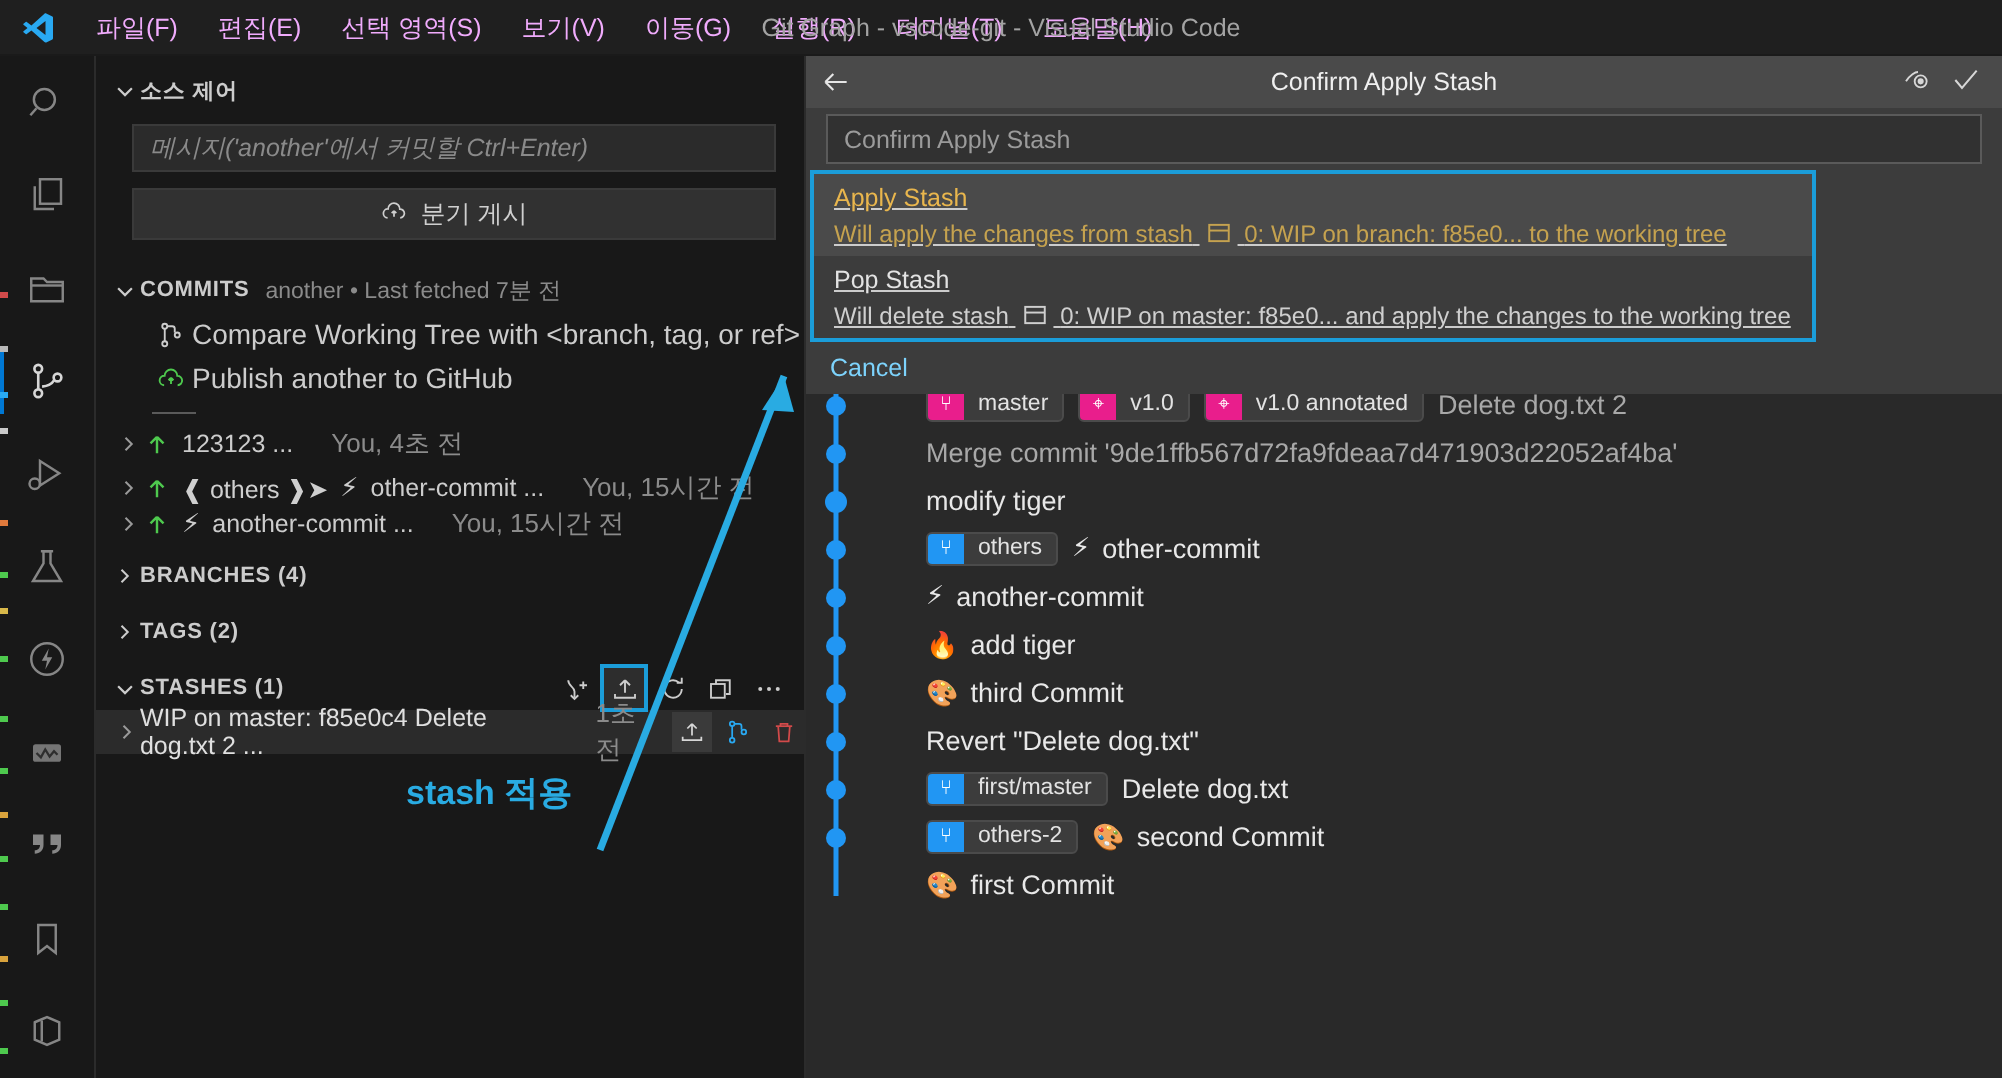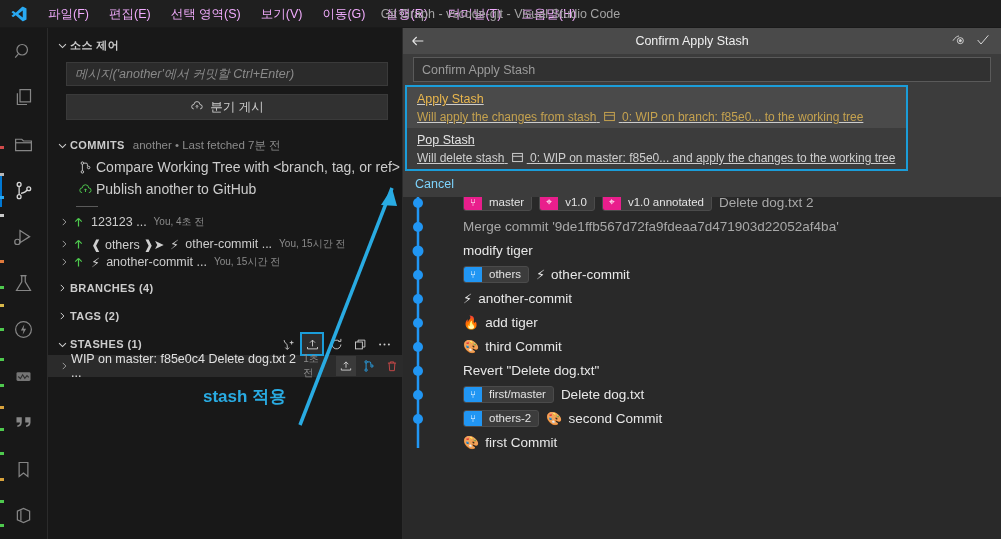--- a/index.html
+++ b/index.html
@@ -73,21 +73,21 @@
   .scm-btn {
     margin: 8px 14px 0 18px; height: 26px; background: #313131;
     border: 1px solid #3a3a3a; color: #cfcfcf; font-size: 12.5px;
     display: flex; align-items: center; justify-content: center; gap: 6px;
   }
   .row {
     display: flex; align-items: center; height: 22px; padding-left: 10px;
     font-size: 14px; color: #cccccc; white-space: nowrap;
   }
   .row .ico { width: 22px; display: inline-flex; justify-content: center; align-items: center; }
-  .muted { color: #8b8b8b; font-size: 10px; margin-left: 7px; }
+  .muted { color: #8b8b8b; font-size: 13px; margin-left: 19px; }
   .hsep { margin: 6px 0 4px 28px; width: 22px; border-top: 1px solid #5a5a5a; }
   .tree-row { display: flex; align-items: center; height: 22px; padding-left: 8px; }
   .tree-chev { width: 16px; color: #9a9a9a; display:inline-flex; justify-content:center; }
   .arrow-up { color: #4ec94e; margin-right: 6px; display:inline-flex; }
   .branch-chip { color: #cfcfcf; }
   .sect-head.with-actions { justify-content: space-between; }
   .head-actions { display: flex; align-items: center; gap: 4px; }
   .hact {
     width: 20px; height: 20px; display: flex; align-items: center; justify-content: center;
     color: #cccccc;

